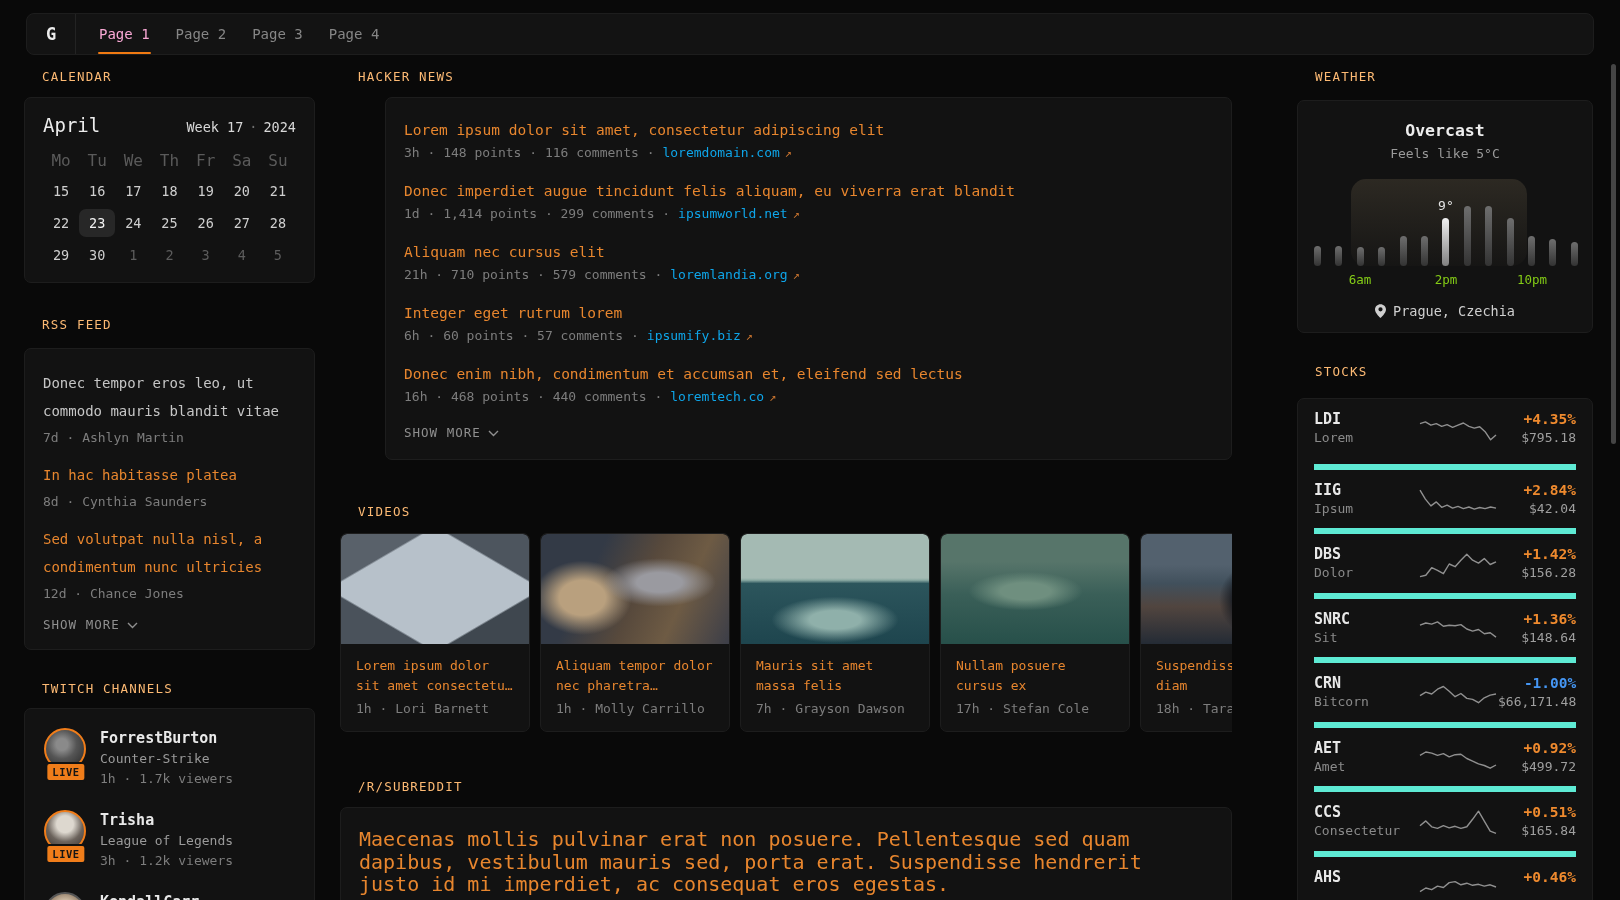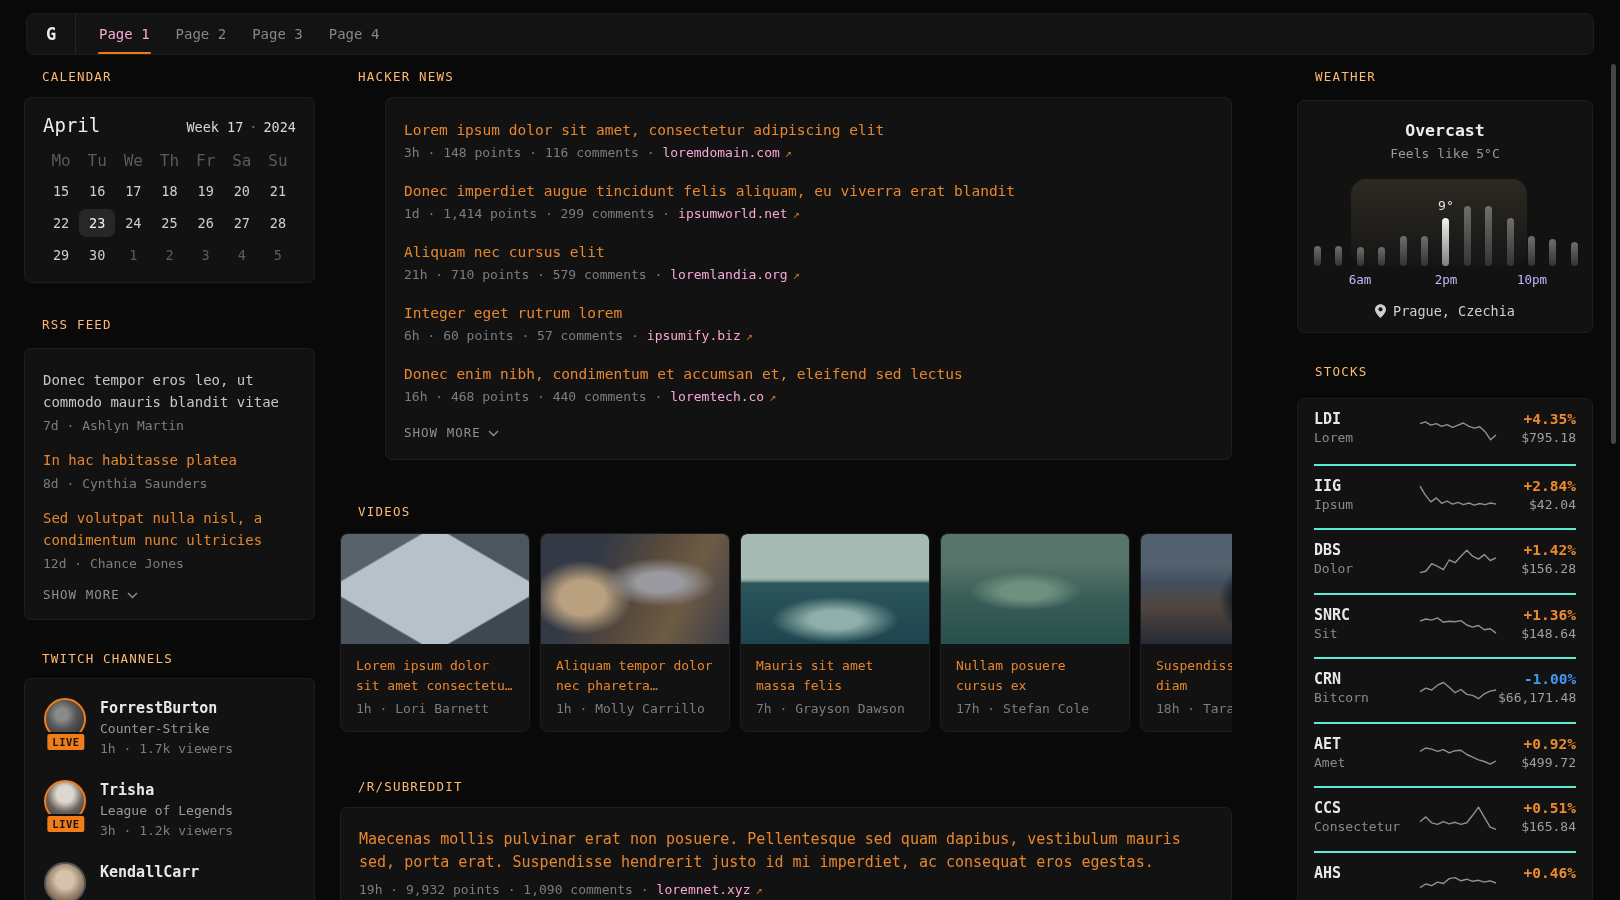--- a/index.html
+++ b/index.html
@@ -38,30 +38,30 @@
   .cal-grid { display:grid; grid-template-columns:repeat(7,1fr); row-gap:4px; text-align:center; }
   .cal-wd { margin-bottom:9px; }
   .wd { color:#5a5a5a; font-size:16px; line-height:15px; }
   .day { color:#cfcfcf; font-size:13.5px; height:28px; line-height:28px; border-radius:7px; }
   .day.muted { color:#5c5c5c; }
   .day.selected { background:#272727; color:#f2f2f2; }
 
   
   .f-title { display:block; color:#e8862e; }
   .f-meta { color:#7d7d7d; font-size:13px; line-height:16px; }
-  .f-domain { color:#f9a8d4; margin-left:8px; }
+  .f-domain { color:#0ea5e9; margin-left:8px; }
   .ext-arrow { color:#c9742f; font-size:12px; margin-left:5px; }
   .show-more { display:flex; align-items:center; gap:7px; color:#8f8f8f;
     font-size:12.5px; letter-spacing:1px; line-height:16px; }
   .chev { stroke:#8f8f8f; }
 
   
   .rss-card { margin-top:16px; padding:20px 18px 16px; }
   .rss-card .feed-item { margin-bottom:15px; }
-  .rss-title { font-size:14px; line-height:22px; margin-bottom:5px; }
+  .rss-title { font-size:14px; line-height:28px; margin-bottom:5px; }
   .rss-title.read { color:#c6c6c6; }
   .rss-card .show-more { margin-top:6px; }
 
   
   .tw-card { margin-top:12px; padding:18px; height:400px; }
   .tw-row { display:flex; margin-bottom:22px; }
   .tw-avwrap { position:relative; width:46px; height:46px; margin-right:11px; flex:none; }
   .tw-avatar { width:42px; height:42px; border-radius:50%; border:2px solid #555; margin:1px; }
   .tw-row.live .tw-avatar { border-color:#f07d1a; }
   .live-badge { position:absolute; left:50%; transform:translateX(-50%); bottom:-9px;
@@ -71,21 +71,21 @@
   .tw-row:nth-child(2) .tw-avatar { background:radial-gradient(circle at 50% 32%, #ddd8cf 0 26%, #6b635c 55%, #322d2a 100%); }
   .tw-row:nth-child(3) .tw-avatar { background:radial-gradient(circle at 50% 42%, #d6c3ab 0 30%, #97826c 60%, #4e4339 100%); }
   .tw-name { color:#e9e9e9; font-size:15px; font-weight:bold; line-height:18px; margin-top:2px; margin-bottom:4px; }
   .tw-game { color:#9a9a9a; font-size:13px; line-height:16px; margin-bottom:4px; }
 
   
   .hn-card { margin-top:13px; padding:22px 18px 18px;margin-left:45px; }
   .hn-card .feed-item { margin-bottom:20px; }
   .hn-title { font-size:14.5px; line-height:20px; margin-bottom:5px; }
   .sub-card { margin-top:13px; padding:20px 18px 18px; height:108px; }
-  .sub-title { font-size:15px; line-height:22.5px; margin-bottom:9px; }
+  .sub-title { font-size:20px; line-height:22.5px; margin-bottom:9px; }
   .mt-lg { margin-top:45px; }
   .mt-xl { margin-top:48px; }
   .mt-rss { margin-top:35px; }
   .mt-tw { margin-top:32px; }
   .mt-stk { margin-top:32px; }
 
   
   .vrow { display:flex; gap:10px; margin-top:14px; width:892px; overflow:hidden; }
   .vcard { flex:none; width:190px; background:#121212; border:1px solid #1d1d1d; border-radius:7px; overflow:hidden; }
   .thumb { height:110px; border-radius:6px 6px 0 0; }
@@ -118,29 +118,29 @@
   .w-chart { position:relative; width:264px; height:87px; margin:17px auto 0;
     display:flex; justify-content:space-between; align-items:flex-end; }
   .w-highlight { position:absolute; left:37px; top:0; width:176px; height:100%; border-radius:15px;
     background:linear-gradient(180deg, rgba(207,182,136,0.14), rgba(207,182,136,0.02)); }
   .wslot { position:relative; width:7px; display:flex; flex-direction:column;
     align-items:center; justify-content:flex-end; height:100%; }
   .wlabel { color:#e3e3e3; font-size:13px; line-height:13px; white-space:nowrap; margin-bottom:6px; }
   .wbar { width:7px; border-radius:4px; background:linear-gradient(180deg, #6e6e6e, #333333); }
   .wbar.current { background:linear-gradient(180deg, #f0f0f0, #808080); }
   .w-axis { position:relative; width:264px; height:13px; margin:7px auto 0; }
-  .w-ax { position:absolute; transform:translateX(-50%); color:#c4b5fd; font-size:12.5px; line-height:13px;text-align:center; }
+  .w-ax { position:absolute; transform:translateX(-50%); color:#84cc16; font-size:12.5px; line-height:13px;text-align:center; }
   .w-ax:nth-child(1) { left:46px; } .w-ax:nth-child(2) { left:132px; } .w-ax:nth-child(3) { left:218px; }
   .w-loc { margin-top:17px; color:#cfcfcf; font-size:13.5px; line-height:16px;
     display:flex; align-items:center; justify-content:center; gap:7px; }
 
   
   .stocks-card { margin-top:19px; height:520px; overflow:hidden; }
   .stock { display:flex; align-items:flex-start; height:64.5px; margin:0 16px; padding-top:11px; }
-  .stock + .stock { border-top:2px solid #5eead4; }
+  .stock + .stock { border-top:6px solid #5eead4; }
   .s-left { width:104px; flex:none; }
   .s-sym { color:#e8e8e8; font-size:15px; font-weight:bold; line-height:19px; }
   .s-name { color:#8a8a8a; font-size:13px; line-height:18px; }
   .s-spark { width:80px; height:34px; flex:none; color:#909090; margin-top:2px; }
   .s-right { flex:1; text-align:right; }
   .s-change { font-size:14.5px; font-weight:bold; line-height:19px; }
   .stock.up .s-change { color:#ef8a2e; }
   .stock.down .s-change { color:#4596f3; }
   .s-price { color:#9f9f9f; font-size:13px; line-height:18px; }
 

